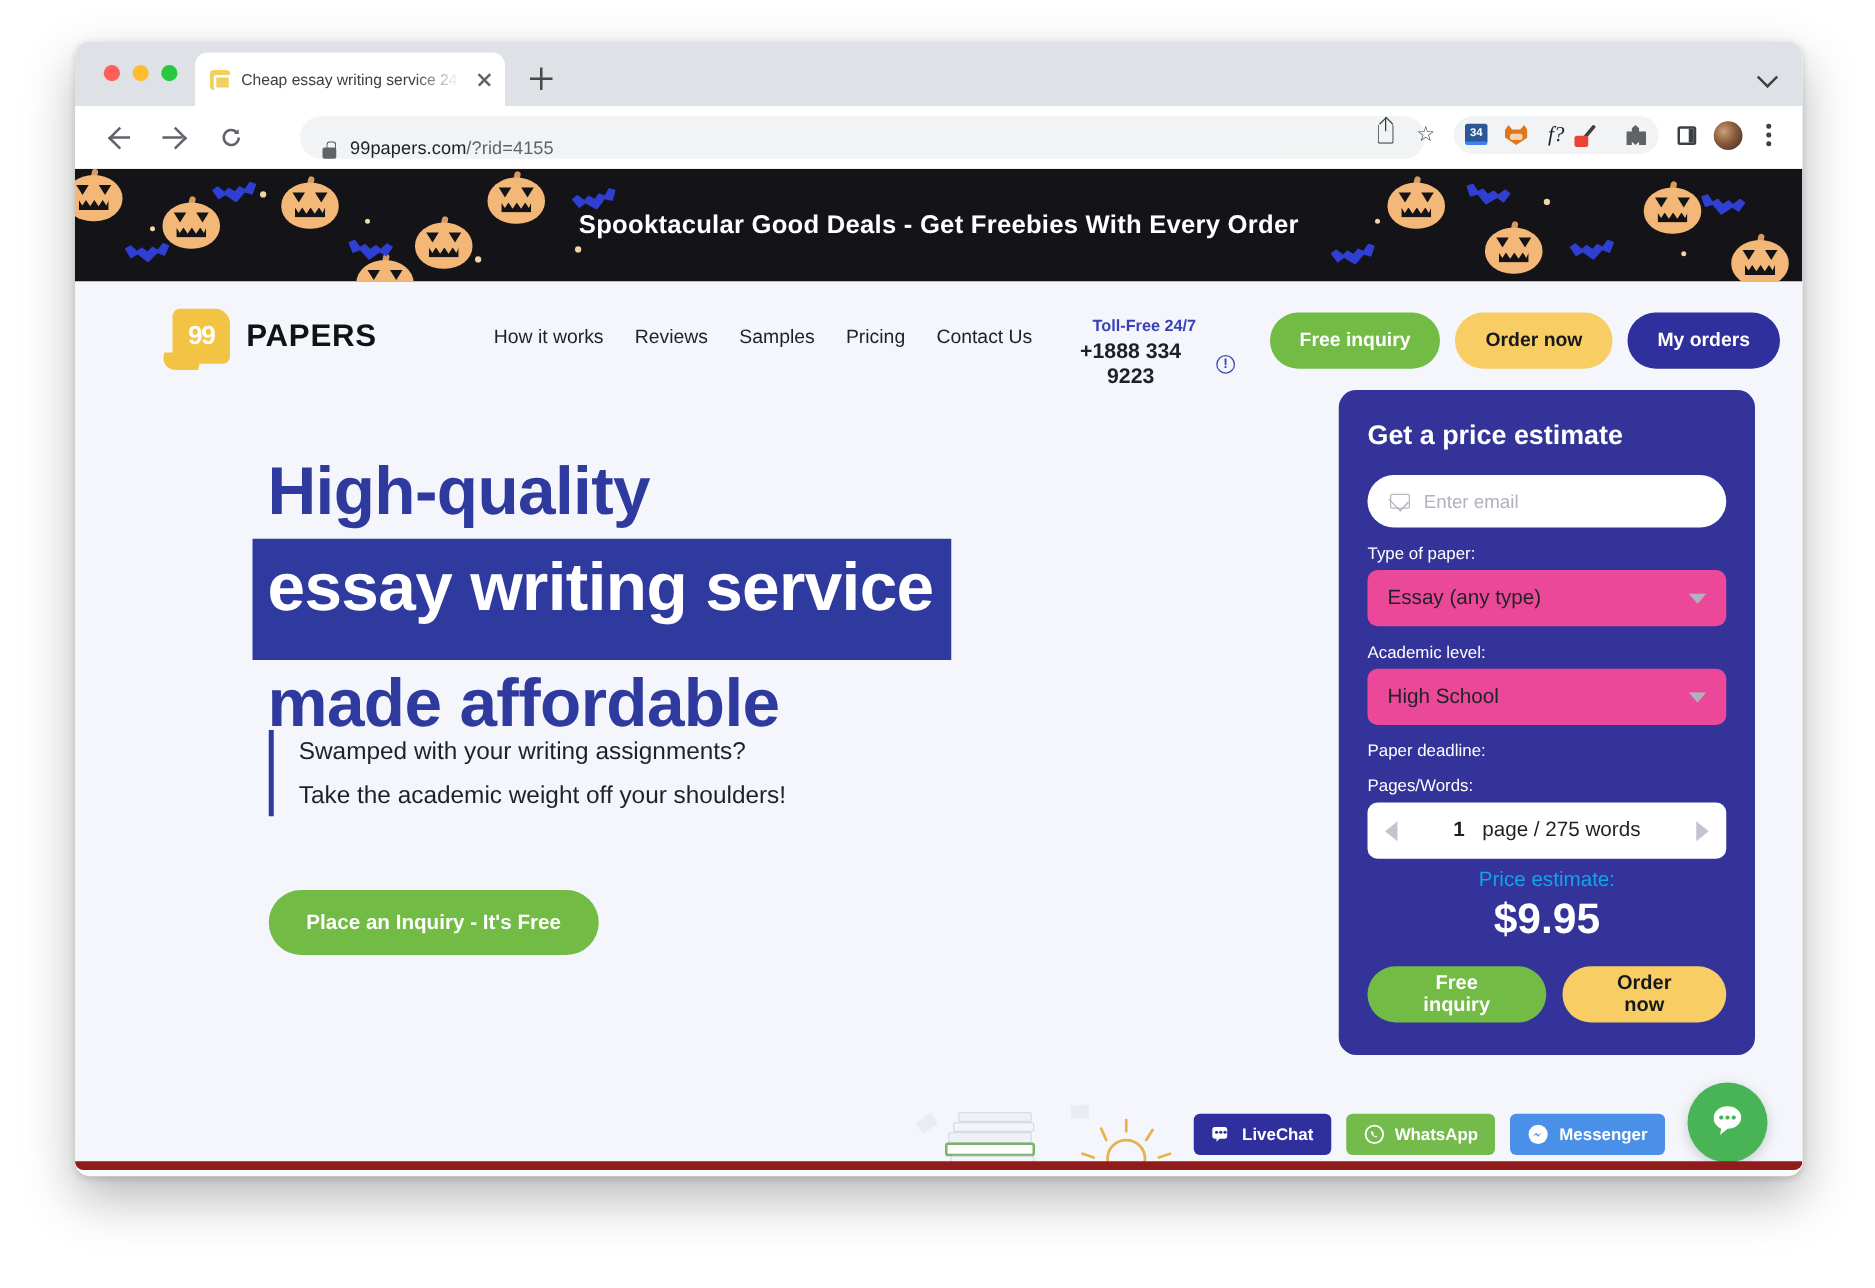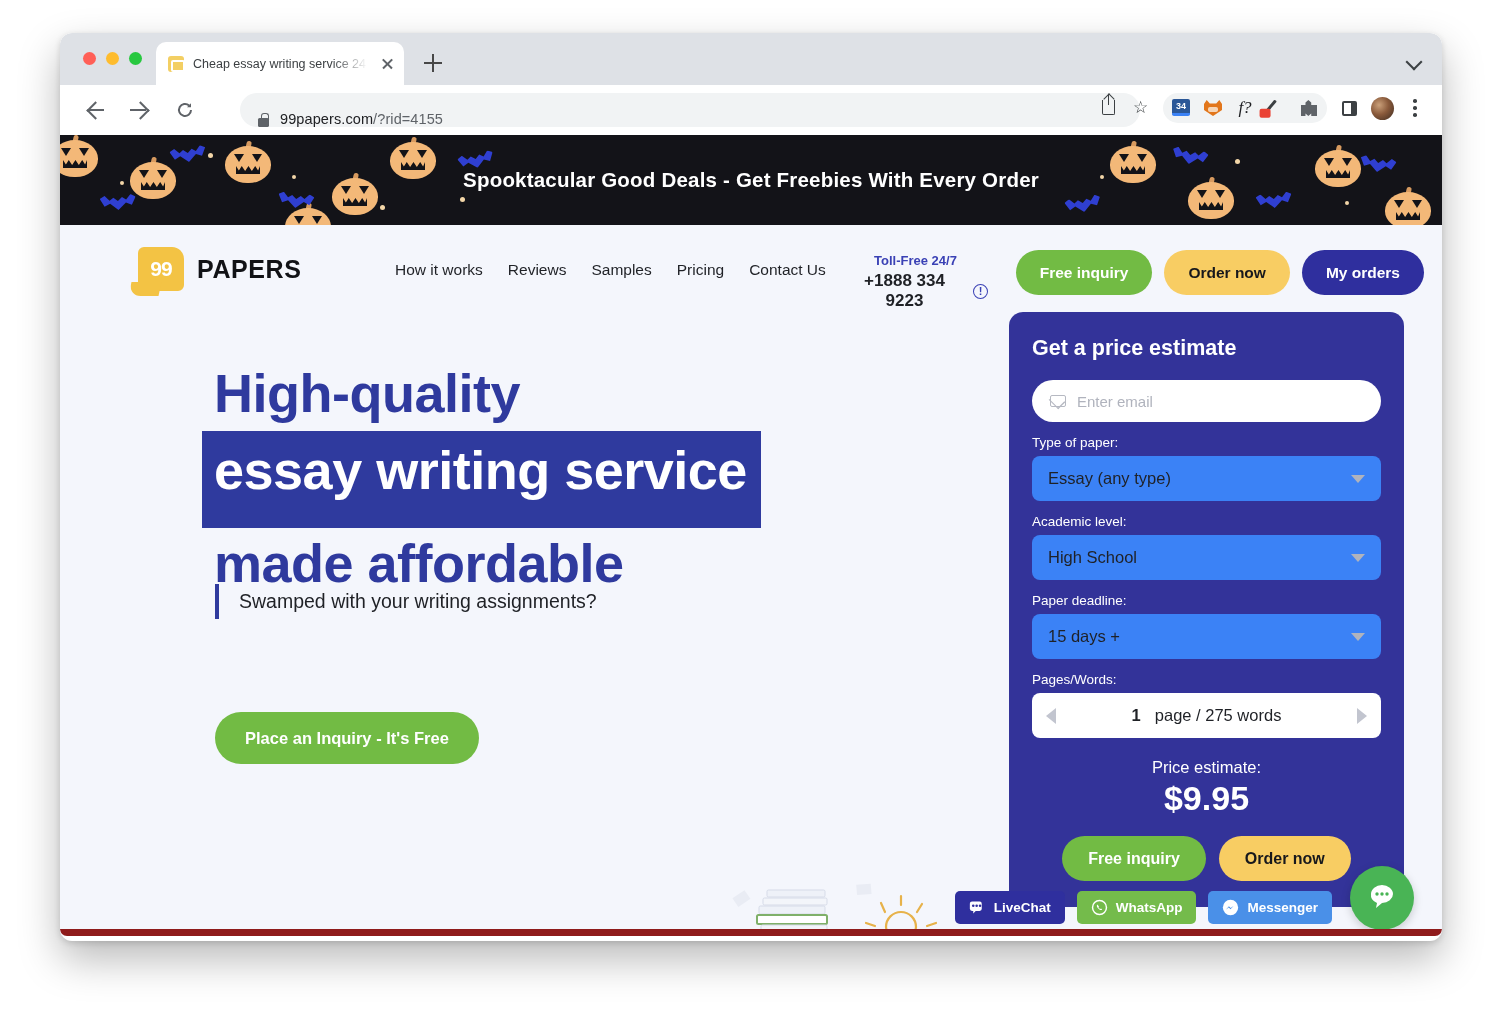--- a/index.html
+++ b/index.html
@@ -331,21 +331,21 @@
     font-size: 16.5px; font-weight: bold; padding: 0 30px;
     font-family: "Liberation Sans", sans-serif;
   }
 
   
   .illus { position: absolute; left: 655px; top: 560px; width: 350px; height: 370px; }
 
   
   .price-card {
     position: absolute; right: 38px; top: 0px;
-    width: 395px;
+    width: 333px;
     background: #333399;
     border-radius: 14px;
     padding: 24px 23px 26px;
   }
   .pc-title { color: #ffffff; font-size: 21.5px; font-weight: bold; margin-bottom: 19px; }
   .email-field {
     height: 42px; background: #ffffff; border-radius: 21px;
     display: flex; align-items: center; padding: 0 18px;
     cursor: text;
   }
@@ -356,21 +356,21 @@
   .env::after {
     content: ""; position: absolute; left: 1px; top: 0px;
     width: 9px; height: 9px;
     border-right: 1.6px solid #b6b9c2; border-bottom: 1.6px solid #b6b9c2;
     transform: rotate(45deg) scaleX(1.35);
     transform-origin: center;
   }
   .email-ph { font-size: 15px; color: #b0b3bd; }
   .fld-label { color: #ffffff; font-size: 13.5px; margin: 13px 0 6px; }
   .select-fld {
-    height: 45px; background: #3b82f6; border-radius: 8px;
+    height: 45px; background: #ec4899; border-radius: 8px;
     display: flex; align-items: center; justify-content: space-between;
     padding: 0 16px; cursor: pointer;
   }
   .select-val { font-size: 16.5px; color: #1f2126; }
   .caret {
     width: 0; height: 0;
     border-left: 7px solid transparent; border-right: 7px solid transparent;
     border-top: 8px solid #b0b3bd;
   }
   .stepper {
@@ -379,21 +379,21 @@
     padding: 0 14px;
   }
   .step-arrow {
     width: 0; height: 0; cursor: pointer;
     border-top: 8px solid transparent; border-bottom: 8px solid transparent;
   }
   .step-arrow.left  { border-right: 10px solid #c2c5cf; }
   .step-arrow.right { border-left: 10px solid #c2c5cf; }
   .step-mid { display: flex; align-items: center; gap: 14px; font-size: 16.5px; color: #1f2126; }
   .step-num { font-weight: bold; }
-  .price-label { color: #ffffff; font-size: 16.5px; text-align: center; margin-top: 20px; }
+  .price-label { color: #0ea5e9; font-size: 16.5px; text-align: center; margin-top: 8px; }
   .price-amt { color: #ffffff; font-size: 34px; font-weight: bold; text-align: center; margin-top: 2px; }
   .pc-btns { display: flex; gap: 13px; margin-top: 18px; justify-content: center; }
   .pc-btns .pill { height: 45px; font-size: 16px; padding: 0 26px; }
 
   
   .chat-bar { position: absolute; right: 110px; bottom: 12px; display: flex; gap: 12px; align-items: center; }
   .chat-btn {
     height: 33px; border-radius: 5px; border: none; cursor: pointer;
     display: flex; align-items: center; gap: 8px;
     padding: 0 14px; font-size: 13.5px; font-weight: bold; color: #ffffff;
@@ -619,20 +619,21 @@
 
     <div class="hero">
       <div class="headline">
         <div class="hl-line">High-quality</div>
         <div class="hl-line boxed">essay writing service</div>
         <div class="hl-line">made affordable</div>
       </div>
 
       <div class="subtext">
         <p>Swamped with your writing assignments?</p>
+        <p>Take the academic weight off your shoulders!</p>
       </div>
 
       <button class="cta-main">Place an Inquiry - It's Free</button>
 
       <svg class="illus" viewBox="0 0 350 370">
         <ellipse cx="108" cy="268" rx="52" ry="9" fill="#e7eaf2"></ellipse>
         <ellipse cx="232" cy="340" rx="62" ry="11" fill="#e7eaf2"></ellipse>
 
         <g stroke="#e7b24a" stroke-width="2.2" fill="none" stroke-linecap="round">
           <path d="M170 40 L166 31 M186 33 L186 24 M202 40 L207 32 M160 54 L151 51 M212 54 L221 51"></path>
@@ -737,24 +738,20 @@
           <span class="caret"></span>
         </div>
 
         <div class="fld-label">Academic level:</div>
         <div class="select-fld">
           <span class="select-val">High School</span>
           <span class="caret"></span>
         </div>
 
         <div class="fld-label">Paper deadline:</div>
-        <div class="select-fld">
-          <span class="select-val">15 days +</span>
-          <span class="caret"></span>
-        </div>
 
         <div class="fld-label">Pages/Words:</div>
         <div class="stepper">
           <span class="step-arrow left"></span>
           <span class="step-mid">
             <span class="step-num">1</span>
             <span>page / 275 words</span>
           </span>
           <span class="step-arrow right"></span>
         </div>

